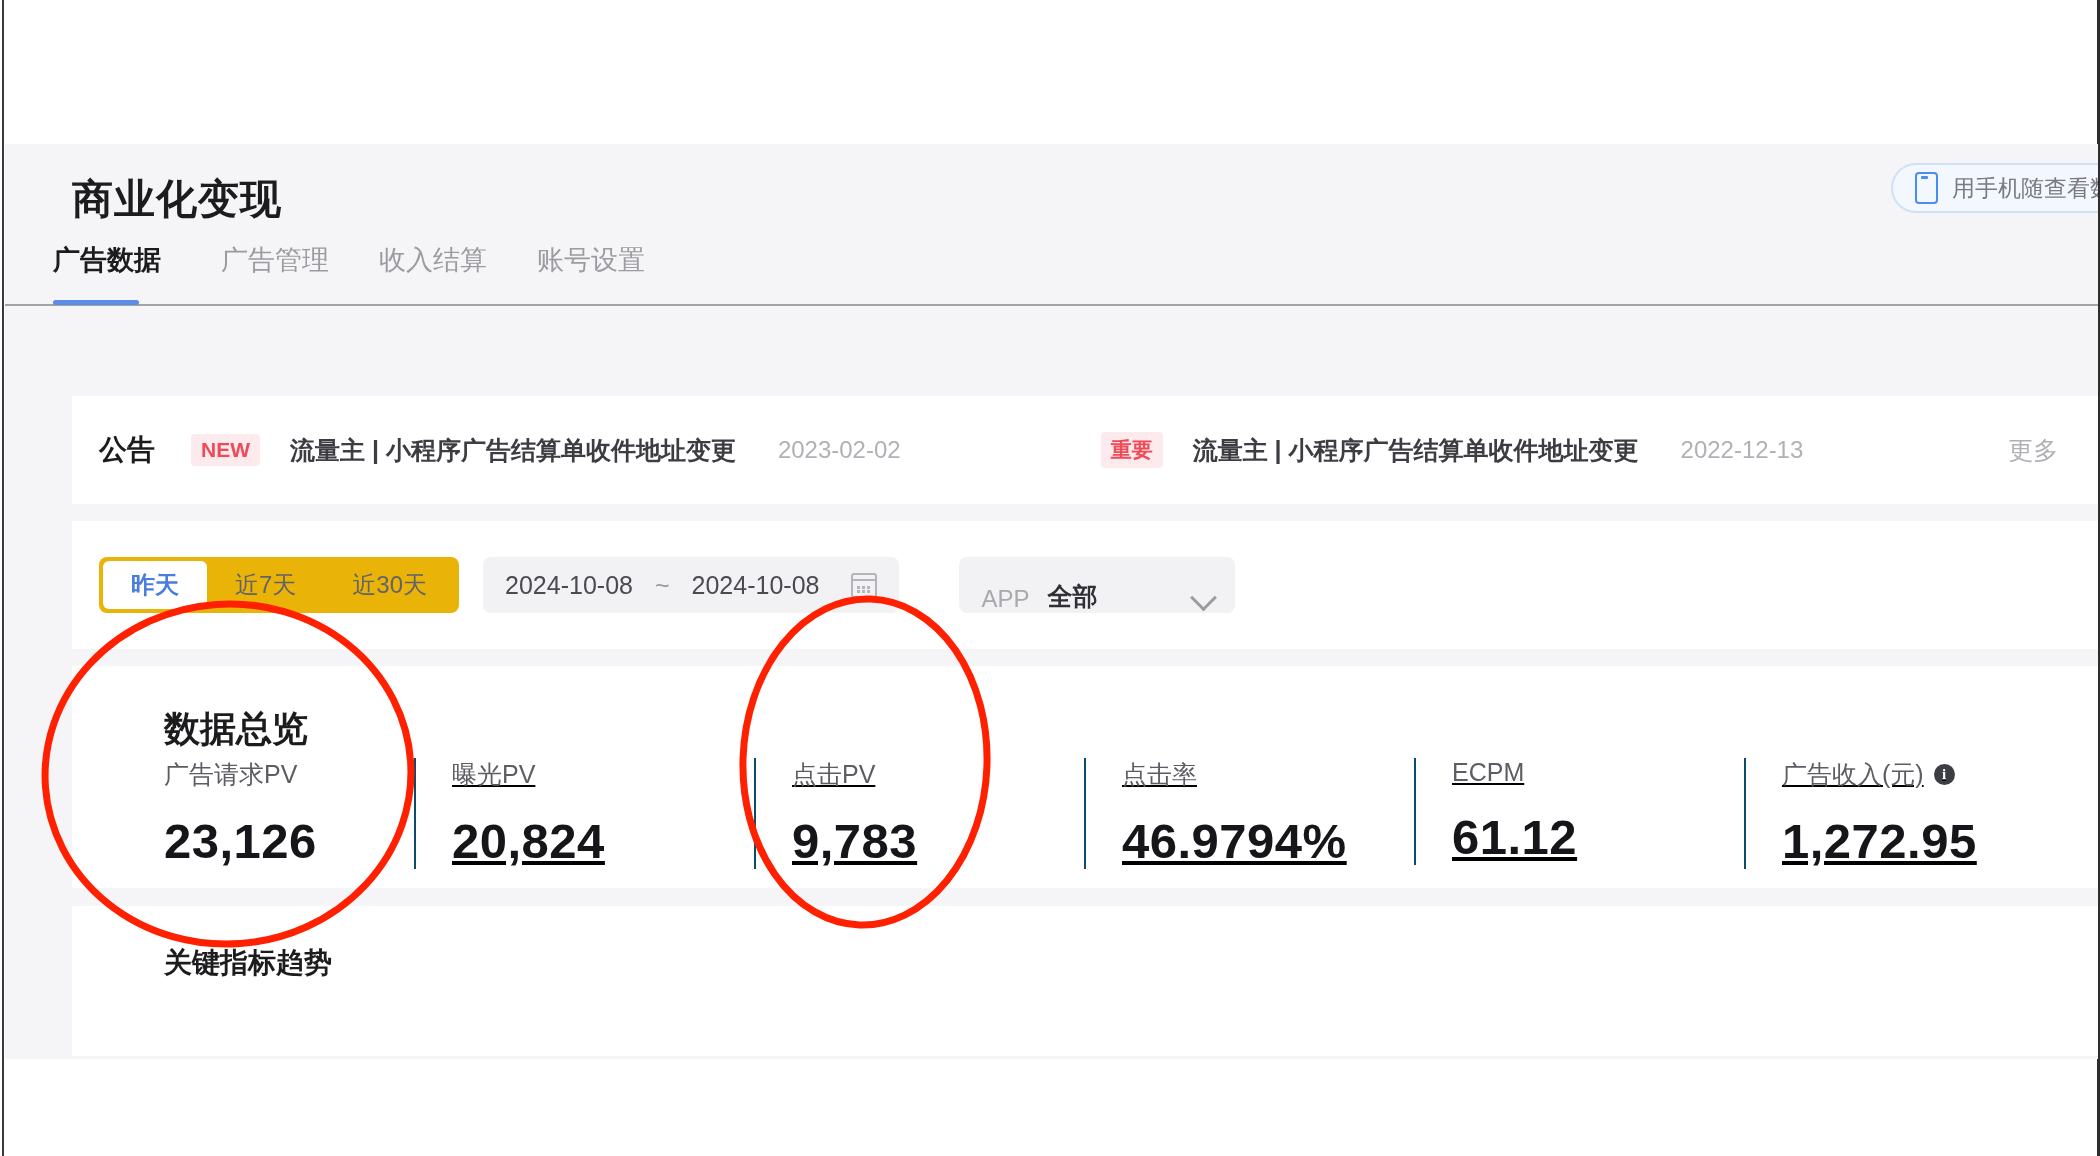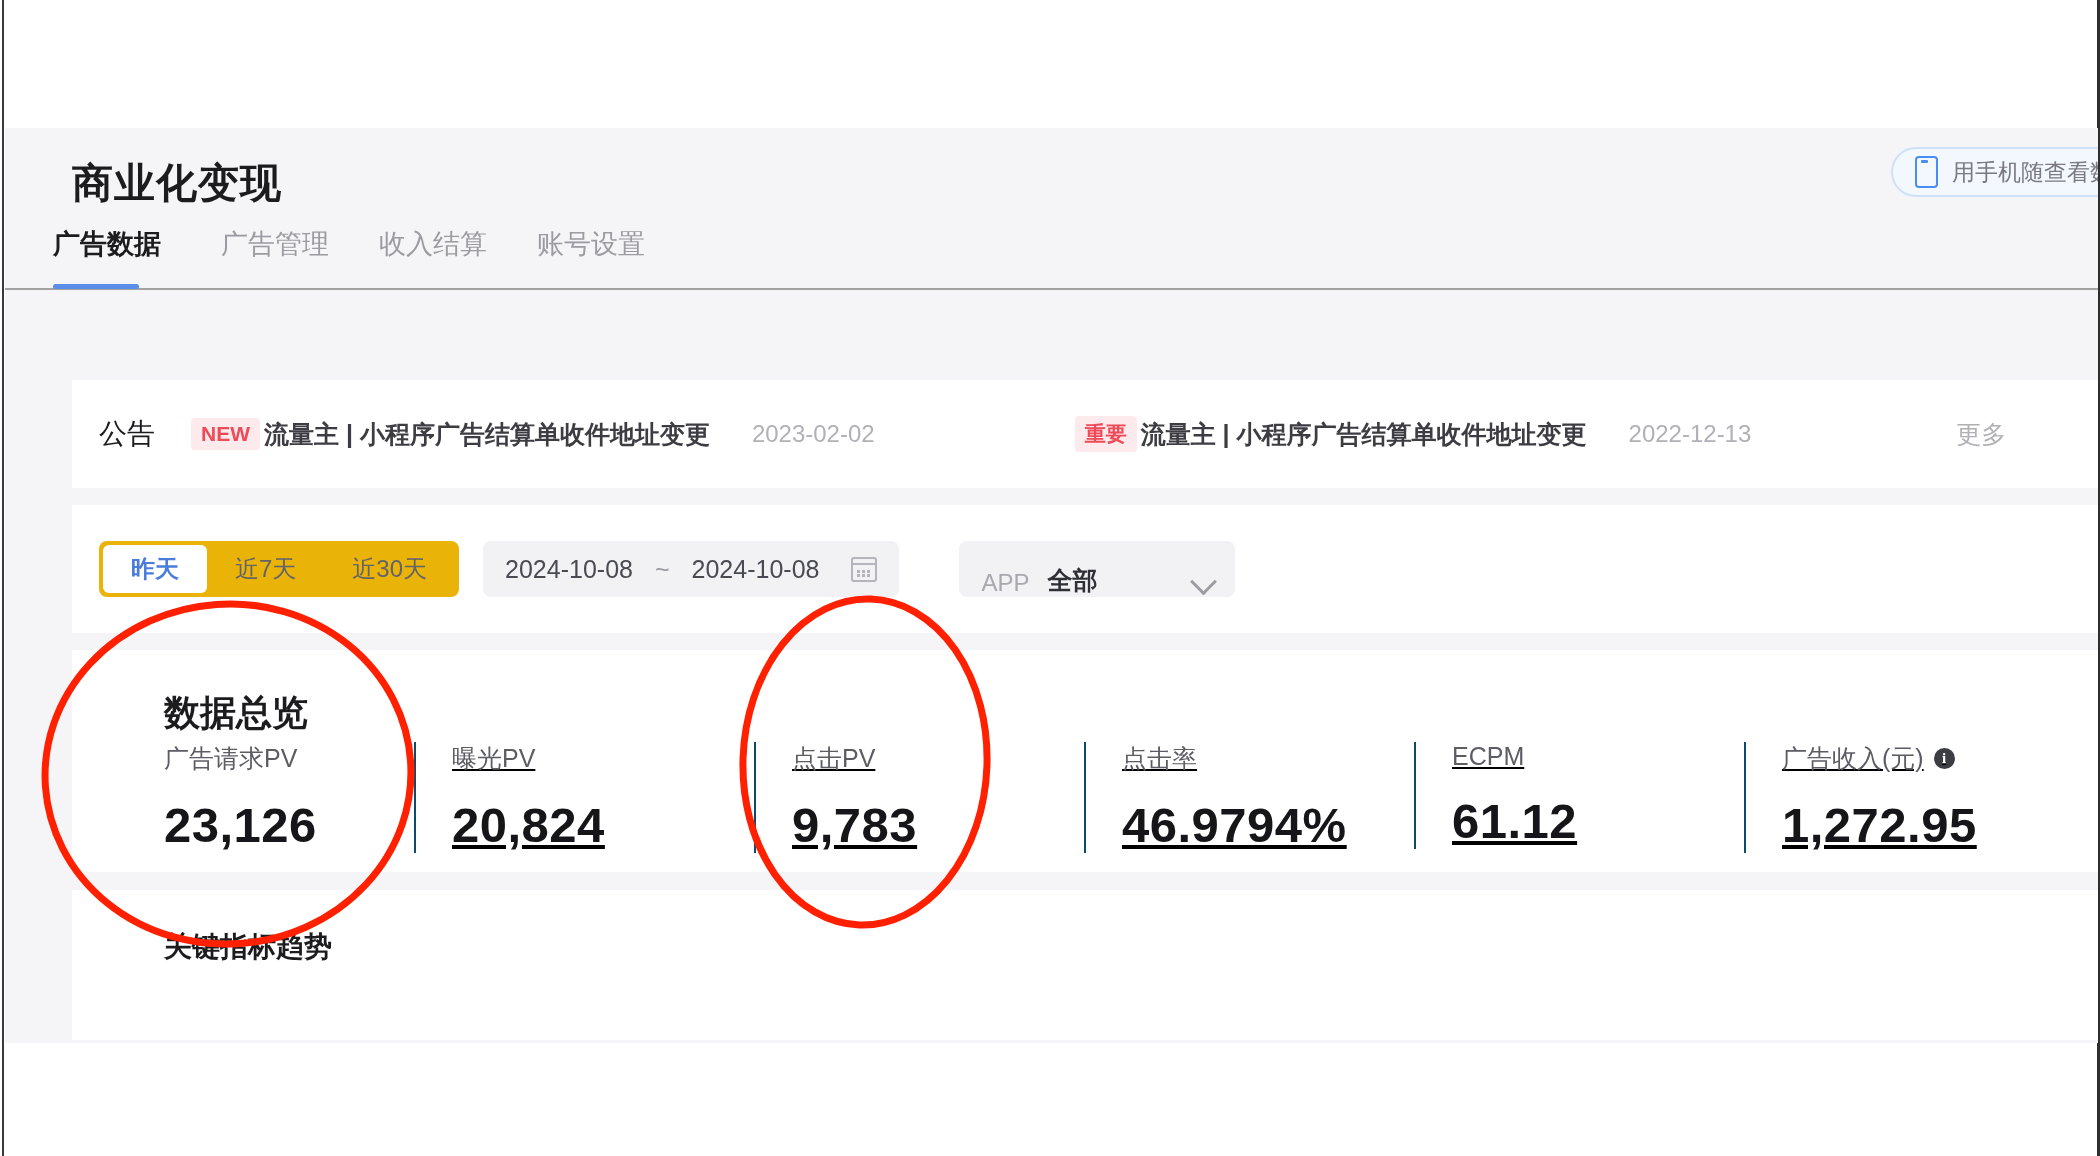--- a/index.html
+++ b/index.html
@@ -33,21 +33,21 @@
     position: absolute;
     right: 0px; top: 0;
     width: 3px; height: 1156px;
     background: #2e2e2e;
   }
 
   
   #page {
     position: absolute;
     left: 5px;
-    top: 128px;
+    top: 144px;
     width: 2093px;
     height: 915px;
     background: #f5f5f7;
     overflow: hidden;
   }
 
   
   #page-header {
     position: absolute;
     left: 0; top: 0;
@@ -149,32 +149,32 @@
     position: relative;
     width: 100%;
     height: 100%;
     display: flex;
     align-items: center;
     padding-left: 27px;
     box-sizing: border-box;
   }
   .ann-title {
     font-size: 28px;
-    font-weight: normal;
+    font-weight: bold;
     color: #1c1c1e;
     margin-right: 36px;
   }
   .ann-badge {
     font-size: 21px;
     font-weight: bold;
     color: #ef4a58;
     background: #fdeaec;
     padding: 4px 10px;
     border-radius: 4px;
-    margin-right: 4px;
+    margin-right: 30px;
     white-space: nowrap;
   }
   .ann-badge.important {
     letter-spacing: 0px;
   }
   .ann-text {
     font-size: 25px;
     color: #3c3c42;
     font-weight: bold;
     white-space: nowrap;

